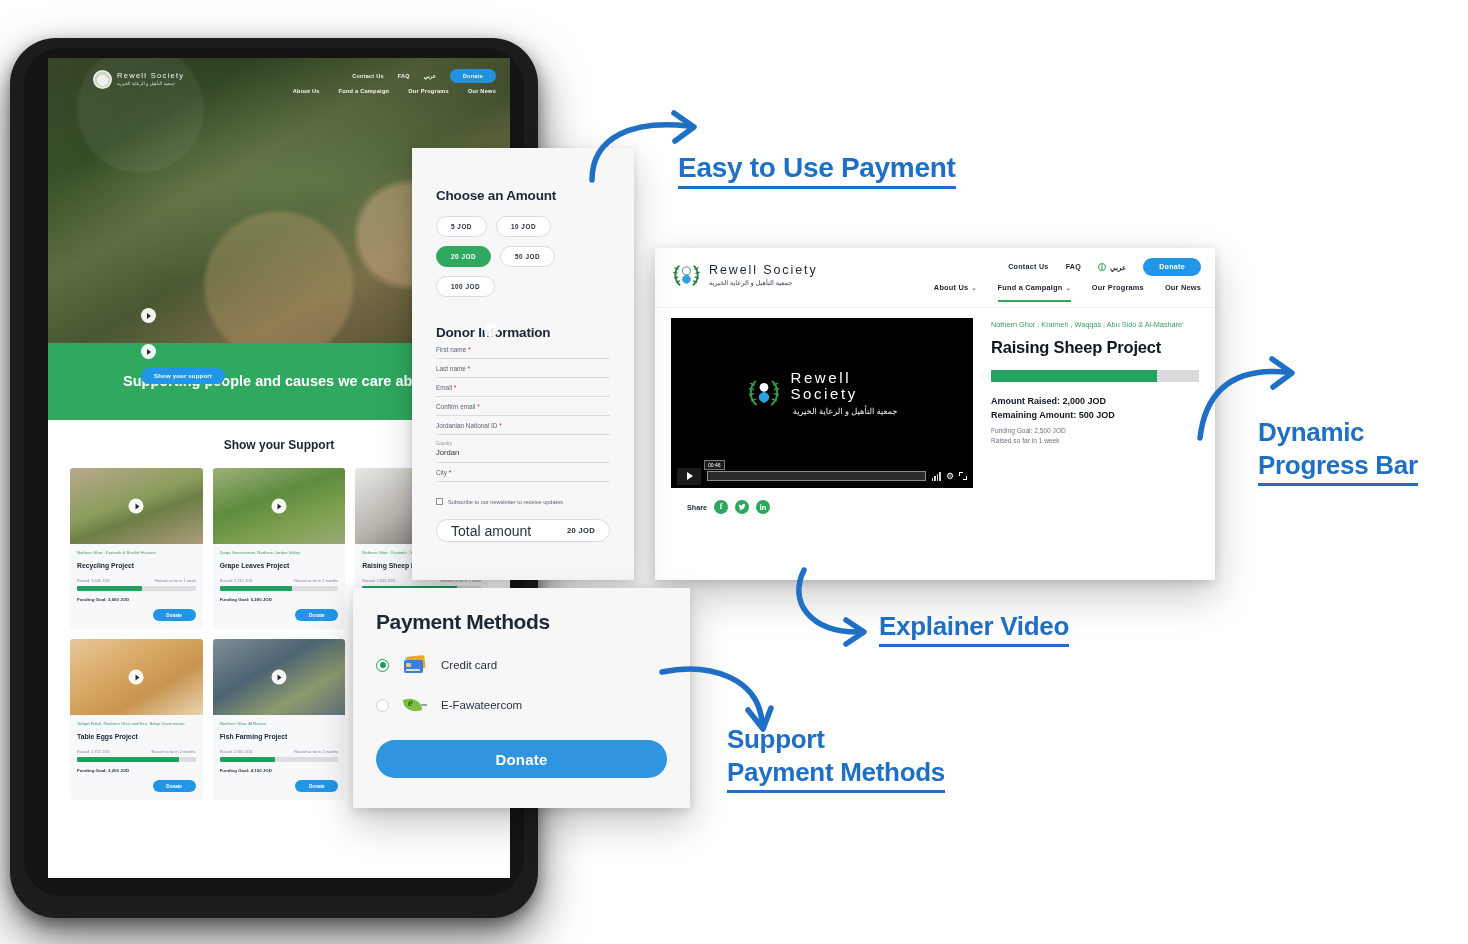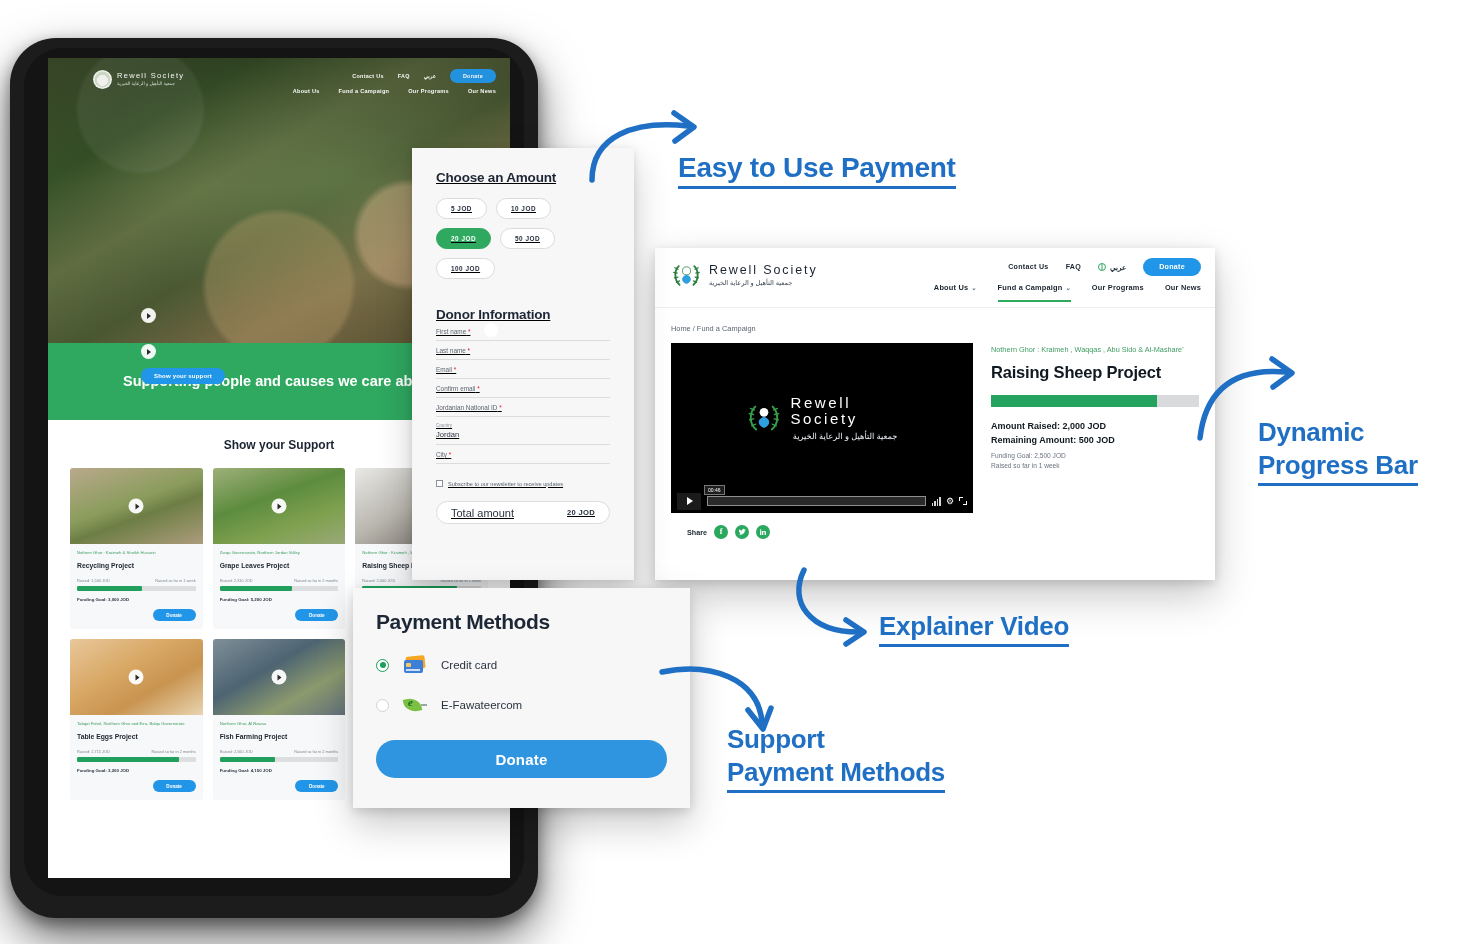--- a/index.html
+++ b/index.html
@@ -172,41 +172,40 @@
   .c-raised { margin-top:14px; font-size:9px; font-weight:700; color:#101820;}
   .c-remain { margin-top:4px; font-size:9px; font-weight:700; color:#101820;}
   .c-goal { margin-top:7px; font-size:6.6px; color:#6c7480;}
   .c-sofar { margin-top:3px; font-size:6.6px; color:#6c7480;}
 
   
   .donate-card {
     position:absolute; left:412px; top:148px; width:222px; height:432px;
     background:#f7f7f7;
     box-shadow: 0 14px 34px rgba(0,0,0,0.20), 0 2px 8px rgba(0,0,0,0.12);
-    padding:22px 24px 0;
-    text-decoration:underline;
+    padding:40px 24px 0;
   }
   .dc-h { font-size:13.5px; font-weight:700; color:#1e2736; letter-spacing:-.2px;}
   .amounts { display:flex; flex-wrap:wrap; gap:9px; margin-top:13px;}
   .amt { border:1px solid #d9dbdd; border-radius:14px; background:#fff;
      font-size:6.4px; font-weight:700; color:#1e2736; letter-spacing:.5px;
      padding:6px 14px; }
   .amt.sel { background:#2fa860; border-color:#2fa860; color:#fff;}
   .dc-h2 { font-size:13.5px; font-weight:700; color:#1e2736; margin-top:28px; letter-spacing:-.2px;}
   .field { margin-top:6px; border-bottom:1px solid #dcdcdc; padding-bottom:5px; position:relative;}
   .field-label { font-size:6.4px; color:#5d6570; }
   .field-label .req { color:#e0162b; }
   .field-mini { font-size:4.6px; color:#8b929b; }
   .field-value { font-size:7.6px; color:#2b3340; margin-top:2px;}
   .check-row { display:flex; align-items:center; gap:5px; margin-top:16px;}
   .cbox { width:7px;height:7px;border:1px solid #8b929b; background:#fff;}
   .check-row span { font-size:5.6px; color:#5d6570;}
   .total { margin-top:14px; border:1px solid #dcdcdc; border-radius:16px; background:#fff;
      height:23px; display:flex; align-items:center; justify-content:space-between; padding:0 14px;}
-  .total-l { font-size:11px; color:#2b3340;}
+  .total-l { font-size:14px; color:#2b3340;}
   .total-r { font-size:7.6px; font-weight:700; color:#1e2736; letter-spacing:.3px;}
 
   
   .pay-card {
     position:absolute; left:353px; top:588px; width:337px; height:220px;
     background:#f7f7f7;
     box-shadow: 0 16px 36px rgba(0,0,0,0.22), 0 3px 10px rgba(0,0,0,0.14);
     padding:22px 23px;
   }
   .pay-h { font-size:21px; font-weight:700; color:#1e2736; letter-spacing:-.4px;}
@@ -439,21 +438,20 @@
         </div>
         <div class="c-menu-item">
           <span>Our Programs</span>
         </div>
         <div class="c-menu-item">
           <span>Our News</span>
         </div>
       </div>
     </div>
 
-    <div class="c-crumb">Home / Fund a Campaign</div>
 
     <div class="c-main">
       <div>
         <div class="video">
           <div class="video-logo">
             <svg viewBox="0 0 40 40">
               <path d="M10 7 C3 14 3 27 11 33" stroke="#35a04a" stroke-width="2.2" fill="none" stroke-linecap="round"></path>
               <path d="M30 7 C37 14 37 27 29 33" stroke="#35a04a" stroke-width="2.2" fill="none" stroke-linecap="round"></path>
               <path d="M9 11 l-4.5 -2 M8 16 l-5 -1 M8.5 21 l-5 1 M10.5 27 l-4.5 2" stroke="#35a04a" stroke-width="1.5" stroke-linecap="round"></path>
               <path d="M31 11 l4.5 -2 M32 16 l5 -1 M31.5 21 l5 1 M29.5 27 l4.5 2" stroke="#35a04a" stroke-width="1.5" stroke-linecap="round"></path>

